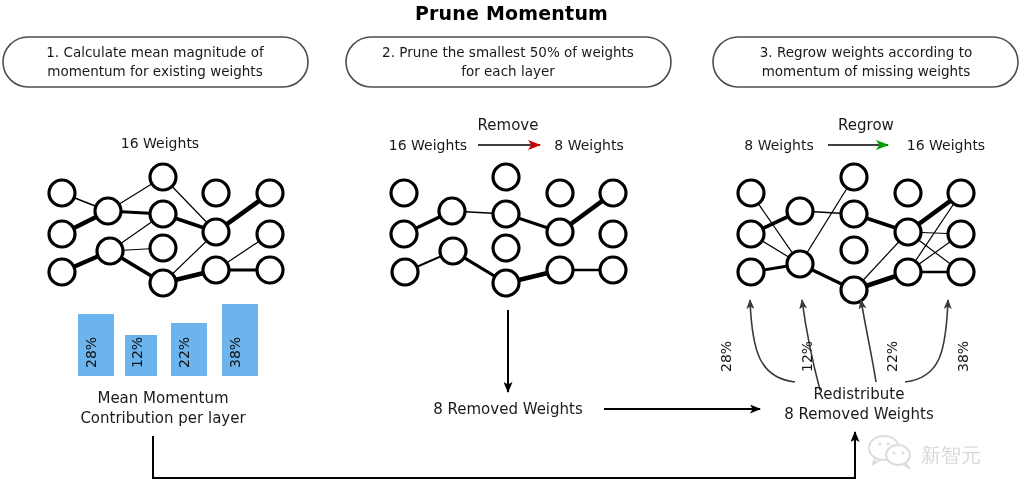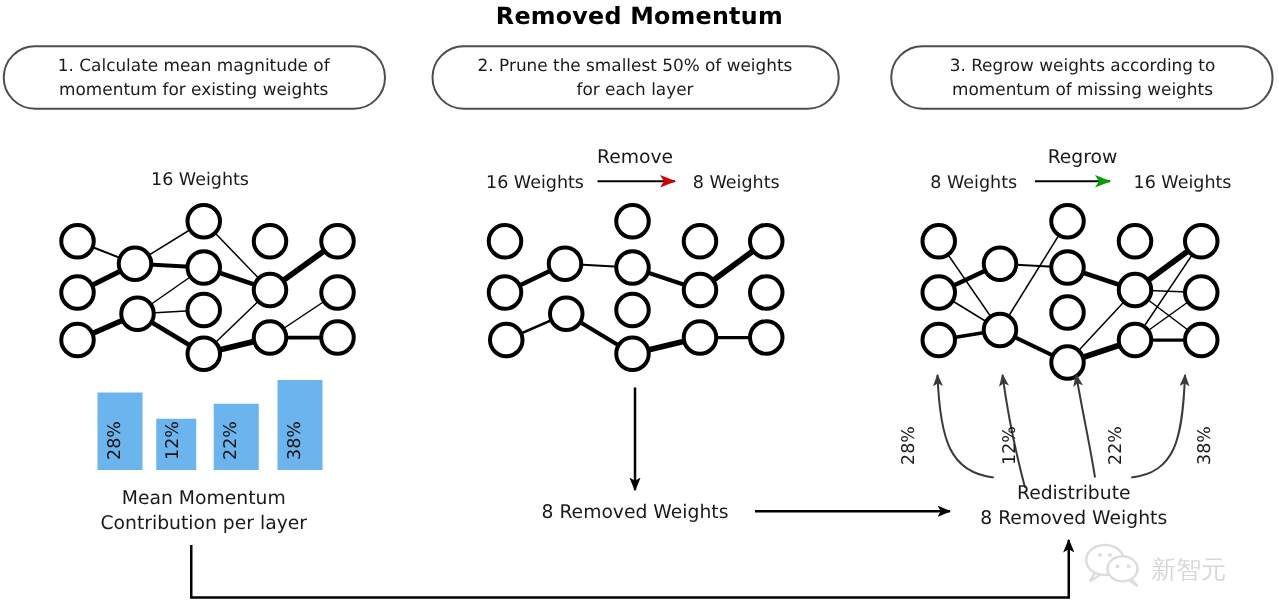--- a/index.html
+++ b/index.html
@@ -79,21 +79,21 @@
   .wm-text {
     font-size: 20px;
     fill: #b8b8b8;
   }
 </style>
 </head>
 <body>
 
 <div id="root">
 
-  <div class="title" style="top:2px;">Removed Momentum</div>
+  <div class="title" style="top:2px;">Prune Momentum</div>
 
   <svg class="layer" viewBox="0 0 1023 493">
     <defs>
       <marker id="ah-black" markerWidth="11" markerHeight="9" refX="10" refY="4.5" orient="auto" markerUnits="userSpaceOnUse">
         <path d="M0,0 L11,4.5 L0,9 L2.6,4.5 Z" fill="#000000"></path>
       </marker>
       <marker id="ah-red" markerWidth="13" markerHeight="10" refX="12" refY="5" orient="auto" markerUnits="userSpaceOnUse">
         <path d="M0,0 L13,5 L0,10 L3.2,5 Z" fill="#cc0000"></path>
       </marker>
       <marker id="ah-green" markerWidth="13" markerHeight="10" refX="12" refY="5" orient="auto" markerUnits="userSpaceOnUse">

